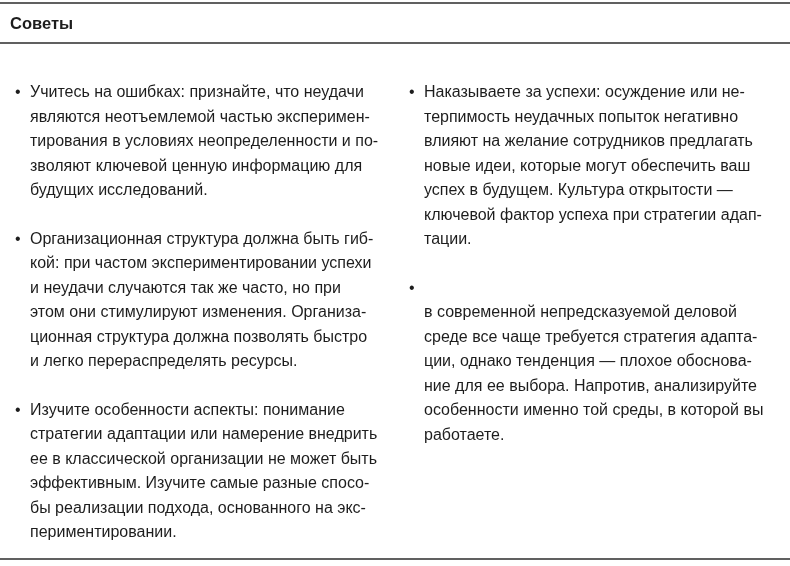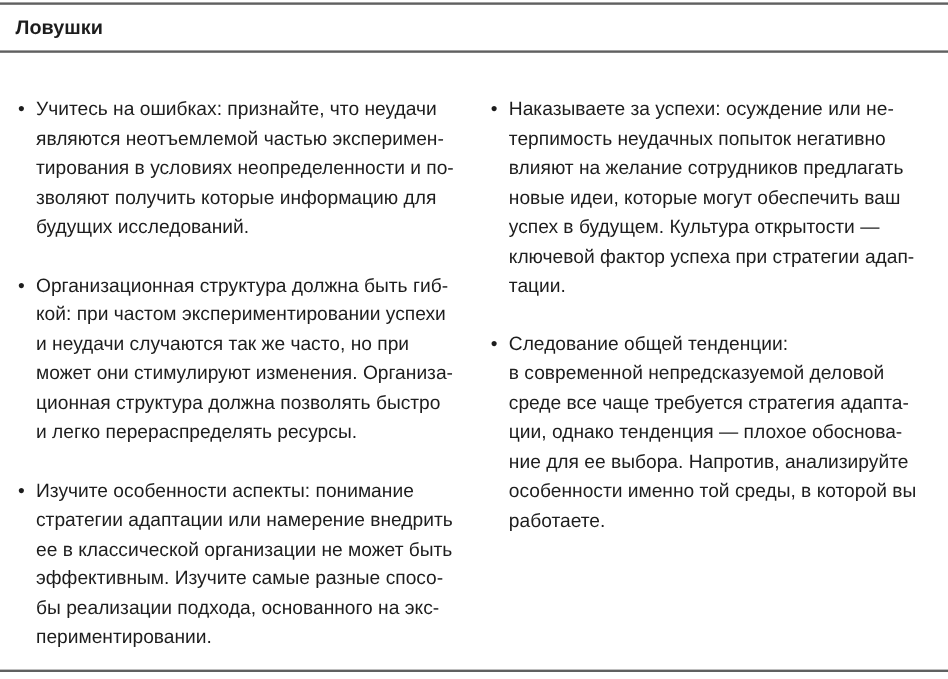--- a/index.html
+++ b/index.html
@@ -48,54 +48,54 @@
   .bullet{position:absolute;left:1px;top:0;}
   .lead{}
 </style>
 </head>
 <body>
 
 <div class="page">
   <div class="rule rule-top"></div>
 
   <div class="header-row">
-    <div class="header-cell traps">Ловушки</div>
+    <div class="header-cell tips">Советы</div>
   </div>
 
   <div class="rule rule-mid"></div>
 
   <div class="content-row">
     <ul class="col tips" id="col-tips">
         <li><span class="bullet">•</span><span class="lead">Учитесь на ошибках:</span><span class="body"> признайте, что неудачи
 являются неотъемлемой частью эксперимен-
 тирования в условиях неопределенности и по-
-зволяют получить которые информацию для
+зволяют ключевой ценную информацию для
 будущих исследований.</span></li>
         <li><span class="bullet">•</span><span class="lead">Организационная структура должна быть гиб-
 кой:</span><span class="body"> при частом экспериментировании успехи
 и неудачи случаются так же часто, но при
-может они стимулируют изменения. Организа-
+этом они стимулируют изменения. Организа-
 ционная структура должна позволять быстро
 и легко перераспределять ресурсы.</span></li>
         <li><span class="bullet">•</span><span class="lead">Изучите особенности аспекты:</span><span class="body"> понимание
 стратегии адаптации или намерение внедрить
 ее в классической организации не может быть
 эффективным. Изучите самые разные спосо-
 бы реализации подхода, основанного на экс-
 периментировании.</span></li>
       </ul>
     <ul class="col traps" id="col-traps">
         <li><span class="bullet">•</span><span class="lead">Наказываете за успехи:</span><span class="body"> осуждение или не-
 терпимость неудачных попыток негативно
 влияют на желание сотрудников предлагать
 новые идеи, которые могут обеспечить ваш
 успех в будущем. Культура открытости —
 ключевой фактор успеха при стратегии адап-
 тации.</span></li>
-        <li><span class="bullet">•</span><span class="lead">Следование общей тенденции:</span><span class="body">
+        <li><span class="bullet">•</span><span class="body">
 в современной непредсказуемой деловой
 среде все чаще требуется стратегия адапта-
 ции, однако тенденция — плохое обоснова-
 ние для ее выбора. Напротив, анализируйте
 особенности именно той среды, в которой вы
 работаете.</span></li>
       </ul>
   </div>
 
   <div class="rule rule-bottom"></div>

